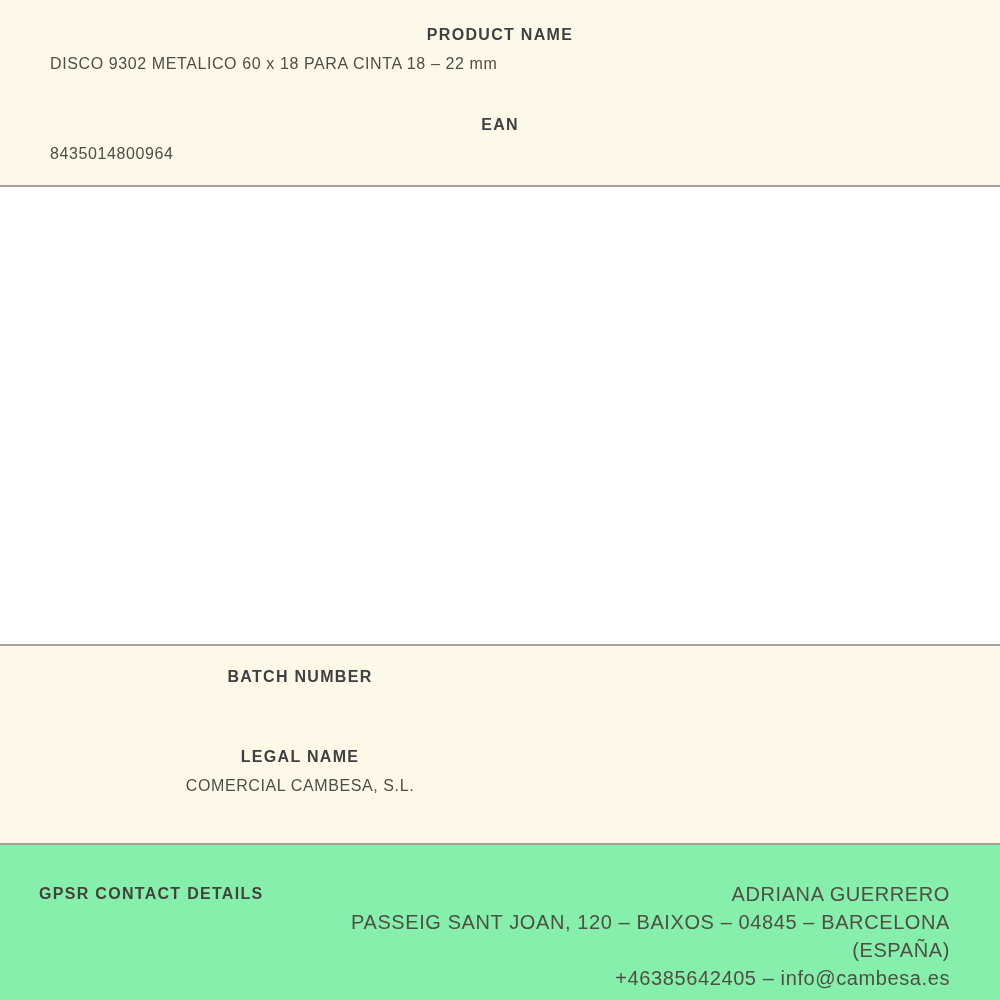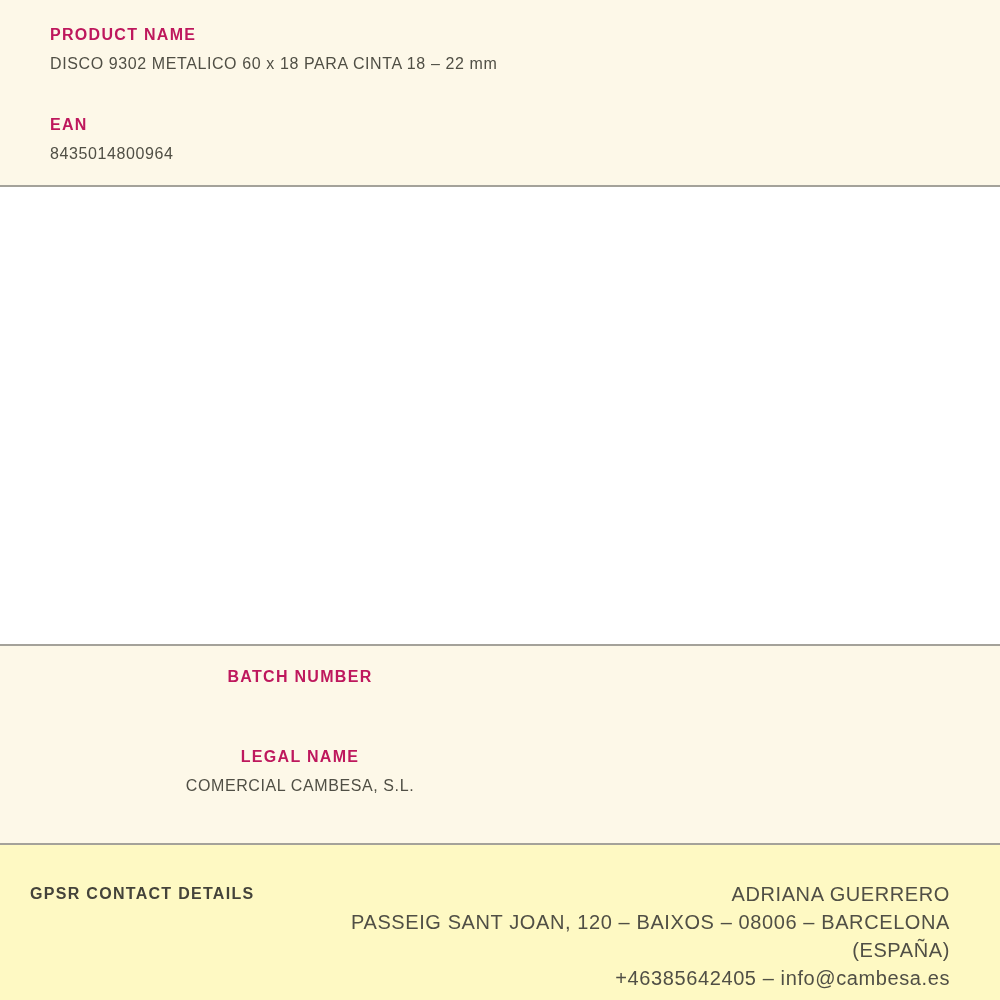--- a/index.html
+++ b/index.html
@@ -15,22 +15,23 @@
   
   .top-section {
     height: 185px;
     background: #fdf8e8;
     padding: 24px 50px 0 50px;
   }
   .field-label {
     font-size: 16px;
     font-weight: bold;
     letter-spacing: 1.3px;
-    color: #be185d;
+    color: #404040;
     line-height: 22px;
+    text-align: center;
   }
   .field-value {
     font-size: 16px;
     letter-spacing: 0.6px;
     color: #504f45;
     line-height: 22px;
     margin-top: 7px;
     min-height: 22px;
   }
   .field + .field { margin-top: 39px; }
@@ -57,22 +58,22 @@
     grid-template-columns: 1fr 1fr;
     width: 800px;
     margin: 0 auto;
   }
   .details-row + .details-row { margin-top: 29px; }
   .detail-cell { text-align: center; }
 
   
   .gpsr-section {
     height: 155px;
-    background: #fef9c3;
-    padding: 35px 50px 0 30px;
+    background: #86efac;
+    padding: 35px 50px 0 39px;
     display: flex;
     justify-content: space-between;
     align-items: flex-start;
   }
   .gpsr-heading {
     font-size: 16px;
     font-weight: bold;
     letter-spacing: 1.3px;
     color: #44433a;
     line-height: 28px;
@@ -122,18 +123,18 @@
       </div>
     </div>
   </section>
 
   <div class="separator"></div>
 
   <section class="gpsr-section">
     <div class="gpsr-heading">GPSR CONTACT DETAILS</div>
     <div class="contact-block">
       <div>ADRIANA GUERRERO</div>
-      <div>PASSEIG SANT JOAN, 120 – BAIXOS – 08006 – BARCELONA (ESPAÑA)</div>
+      <div>PASSEIG SANT JOAN, 120 – BAIXOS – 04845 – BARCELONA (ESPAÑA)</div>
       <div>+46385642405 – info@cambesa.es</div>
     </div>
   </section>
 
 </div>
 
 </body></html>

